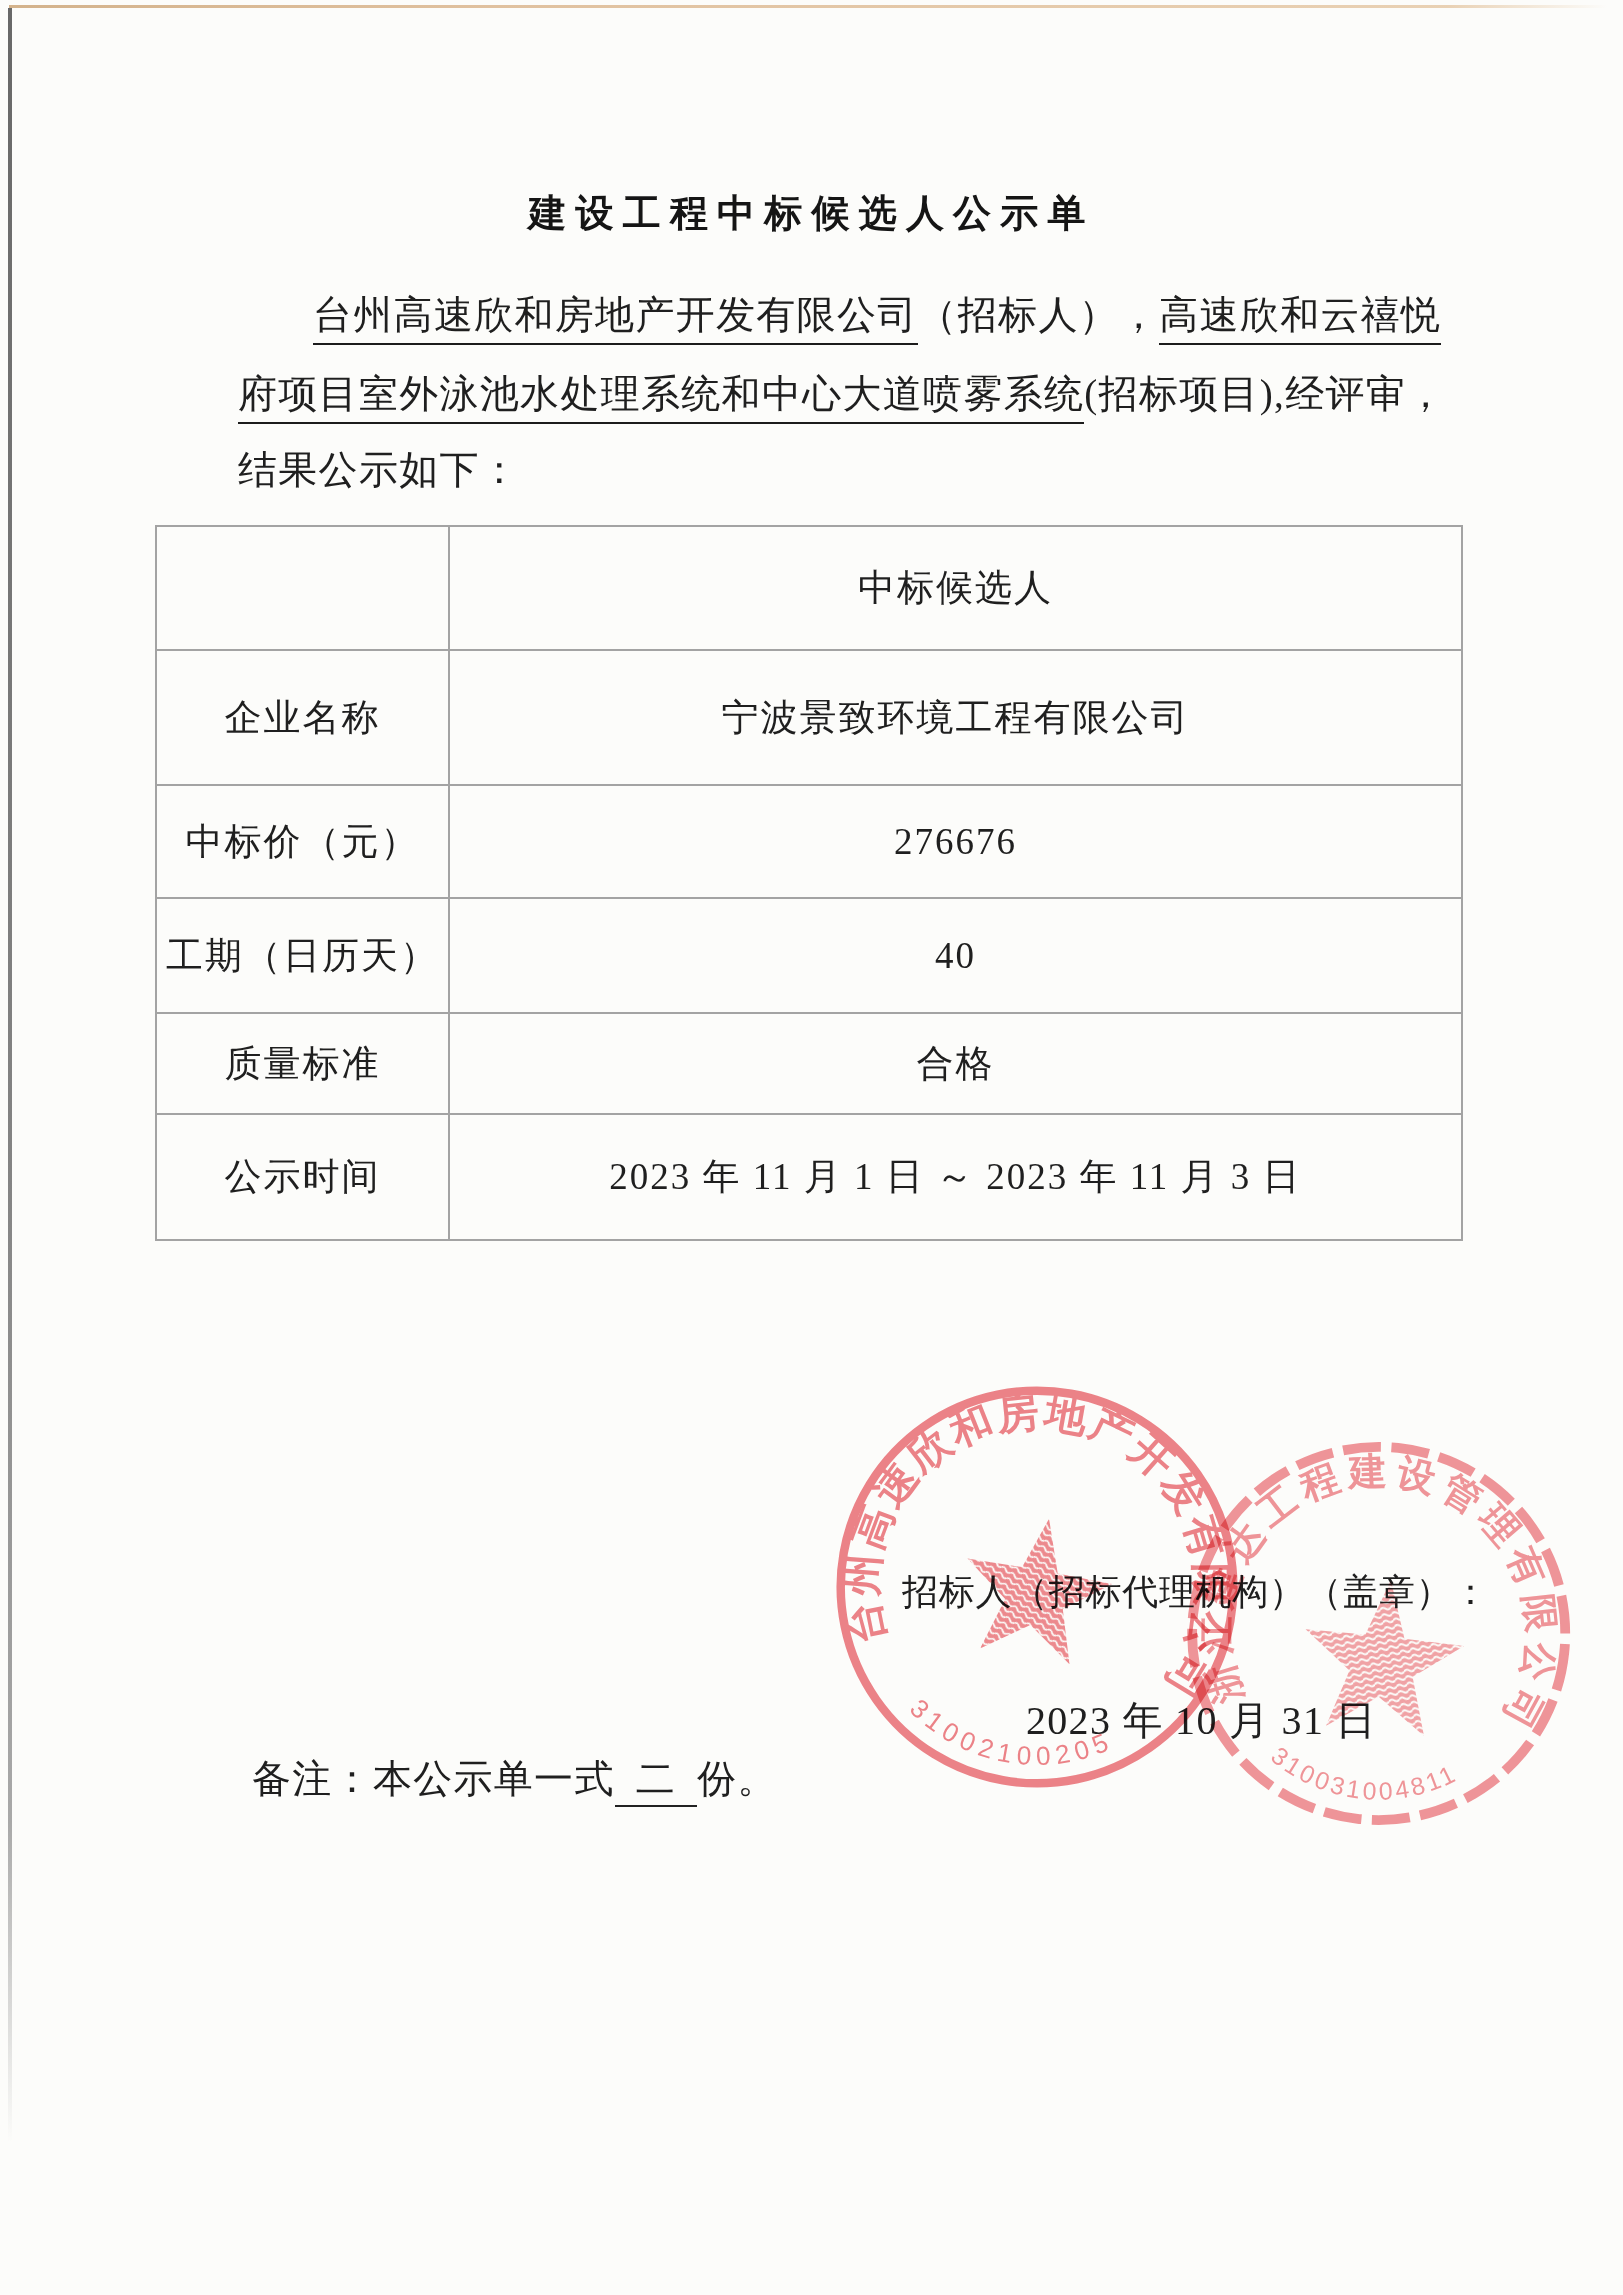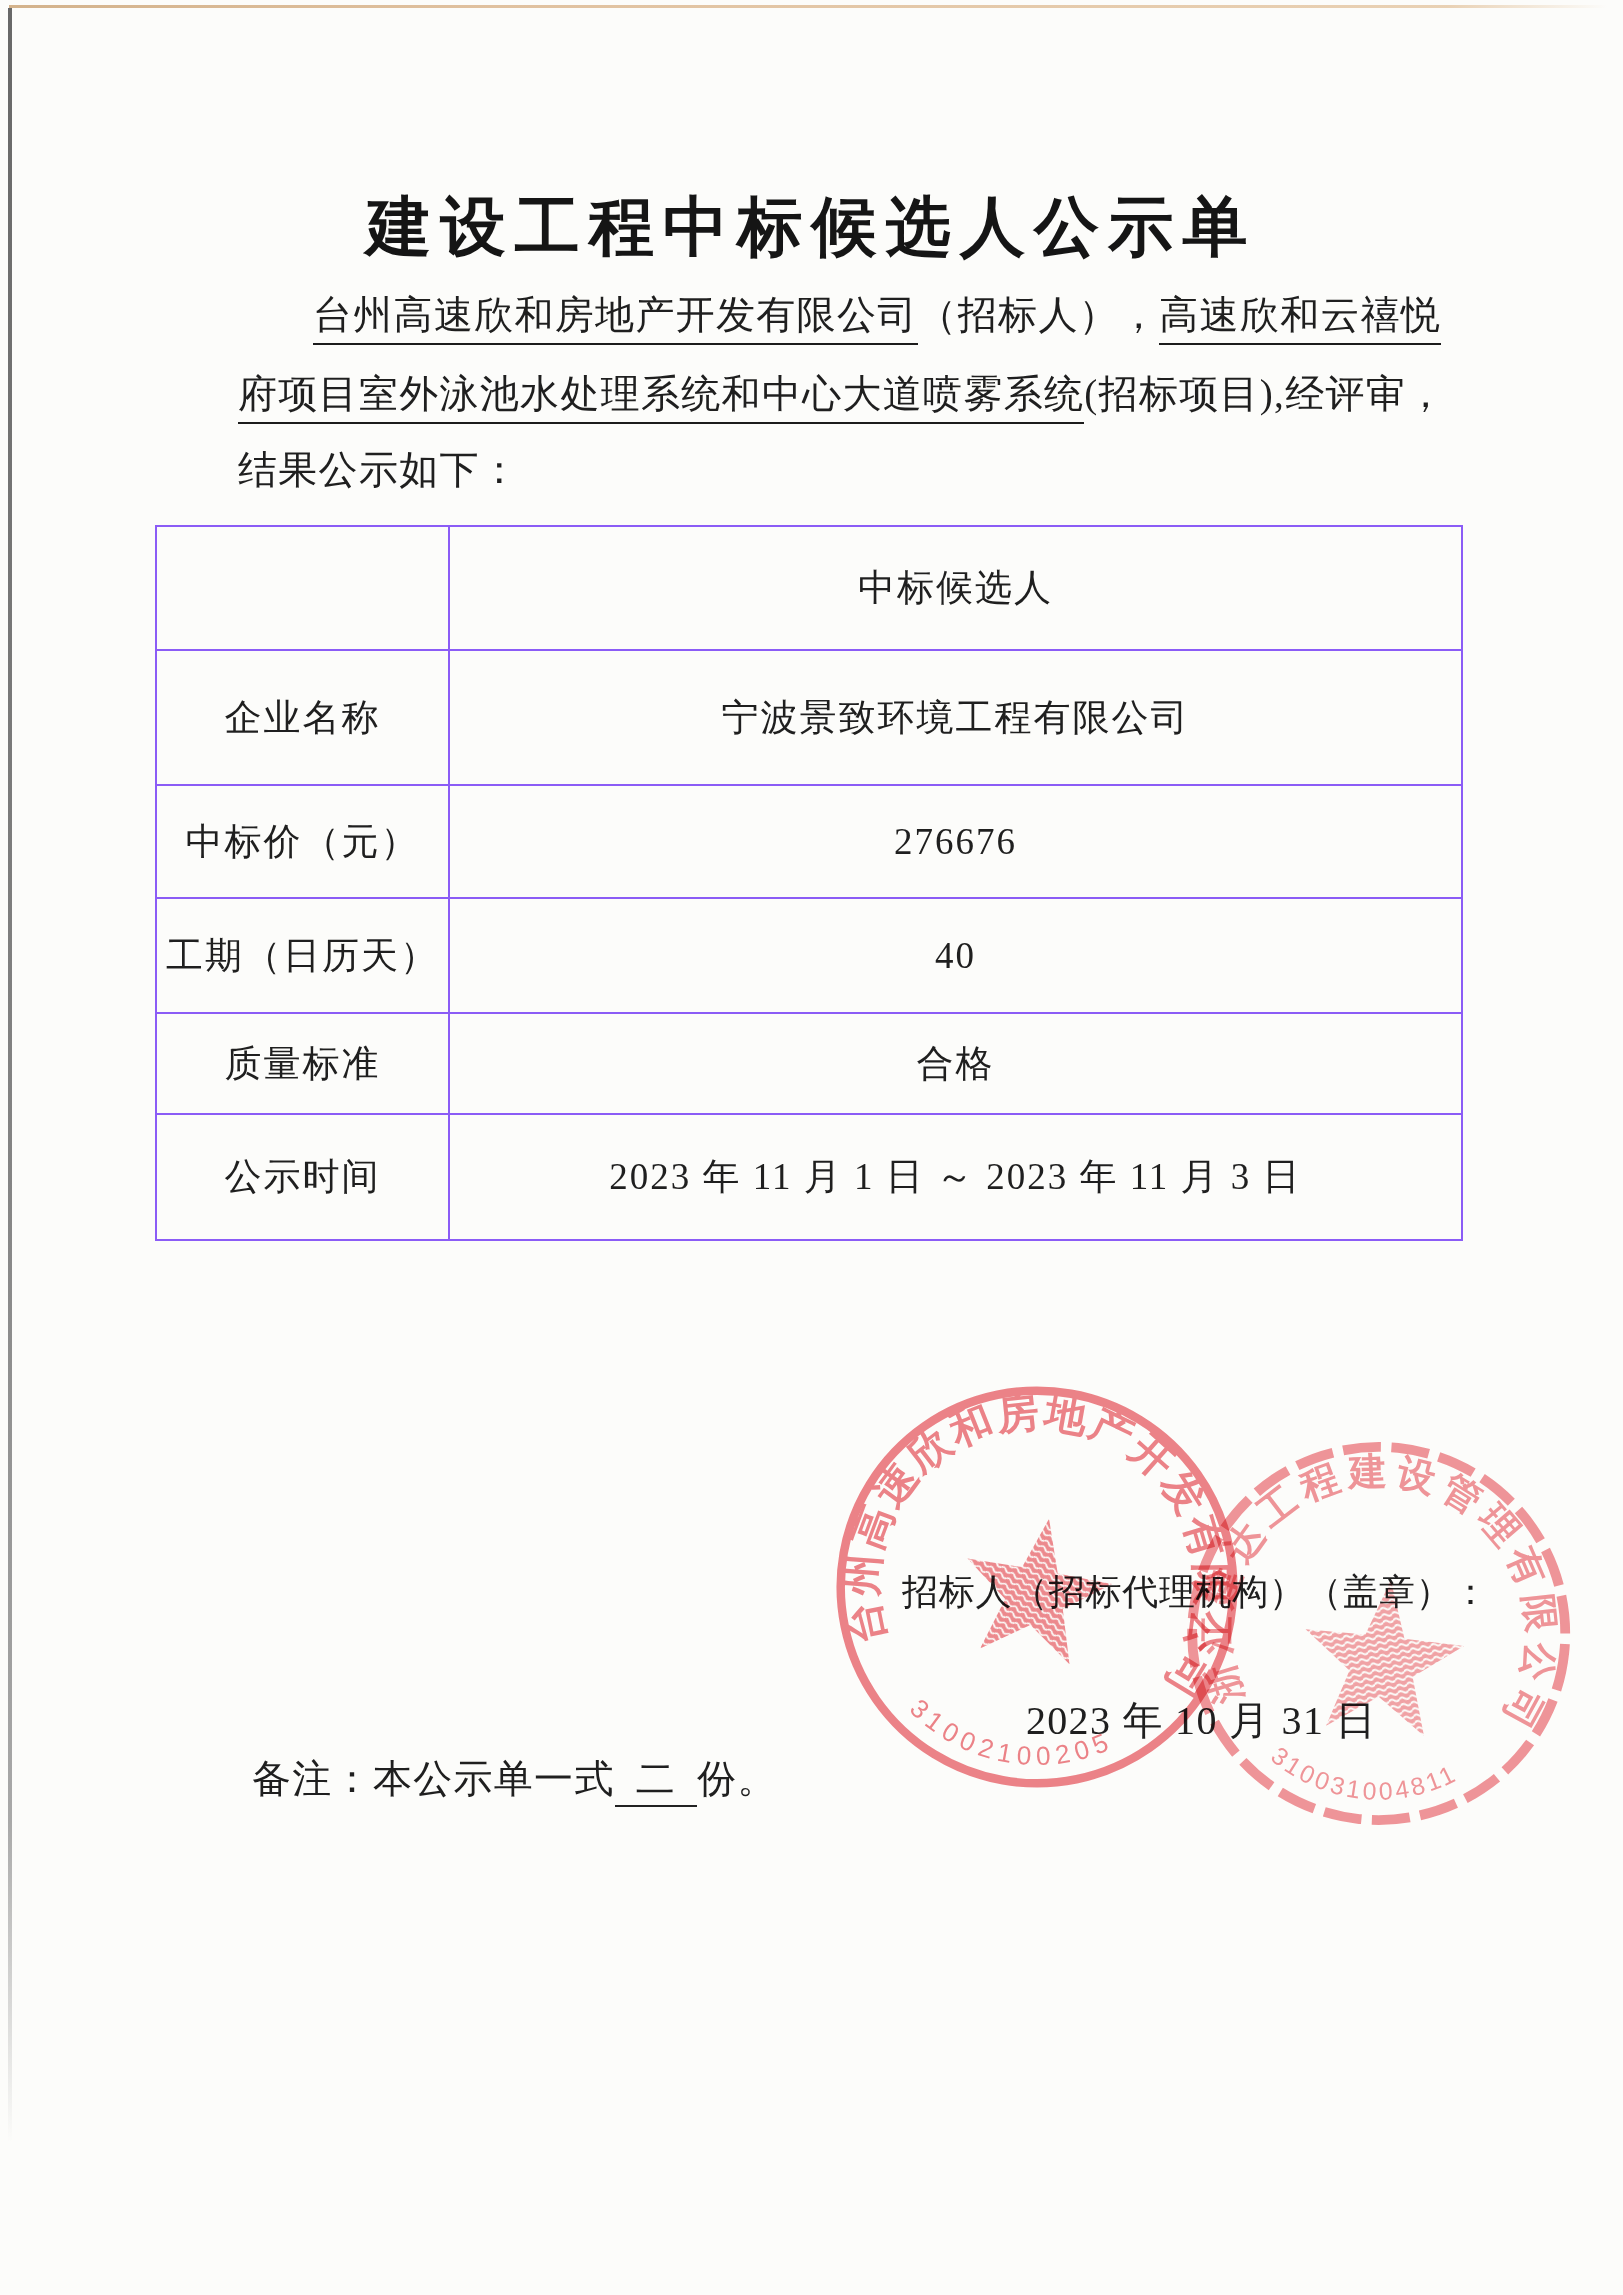--- a/index.html
+++ b/index.html
@@ -22,36 +22,36 @@
   
   .edge-left{position:absolute;left:7.9px;top:7.9px;width:3.9px;height:2134px;
     background:linear-gradient(to bottom,#4e4e4e,#6f6f6f 55%,#9a9a9a 85%,rgba(150,150,150,0));opacity:.85;}
   .edge-top{position:absolute;left:9.2px;top:5.2px;height:2.6px;width:1598px;
     background:linear-gradient(to right,#c9a070,var(--scan-edge-top) 30%,#e4c6a2 90%,rgba(228,198,162,0));opacity:.8;}
 
   .title{
     position:absolute;top:194px;left:0;width:1623px;margin:0;
     text-align:center;
     font-family:"Liberation Sans", sans-serif;
-    font-weight:900;font-size:65px;letter-spacing:9.2px;line-height:1;
+    font-weight:900;font-size:38px;letter-spacing:9.2px;line-height:1;
     color:#151515;
   }
   .intro{position:absolute;margin:0;font-size:39px;line-height:1;letter-spacing:1.3px;white-space:nowrap;}
   .intro .u{border-bottom:2.6px solid #1c1c1c;padding-bottom:6.5px;}
   .line1{left:313px;top:295px;}
   .line2{left:238px;top:374px;}
   .line3{left:238px;top:450px;}
 
   table.result{
     position:absolute;left:155px;top:525px;
     width:1308px;height:715px;
     border-collapse:collapse;table-layout:fixed;
   }
   table.result td{
-    border:2px solid #8b5cf6;
+    border:2px solid #a3a3a3;
     text-align:center;vertical-align:middle;
     font-size:37px;letter-spacing:2px;
     padding:0;
   }
   td.c1{width:291px;}
   tr.r0{height:124px;} tr.r1{height:135px;} tr.r2{height:113px;}
   tr.r3{height:115px;} tr.r4{height:101px;} tr.r5{height:126px;}
 
   .phone{position:absolute;left:219px;top:1320px;margin:0;font-size:38px;letter-spacing:1.3px;white-space:nowrap;}
   .phone .num{font-size:41px;letter-spacing:2px;border-bottom:3.3px solid #1c1c1c;padding:0 5.2px 3.9px 2.6px;}

